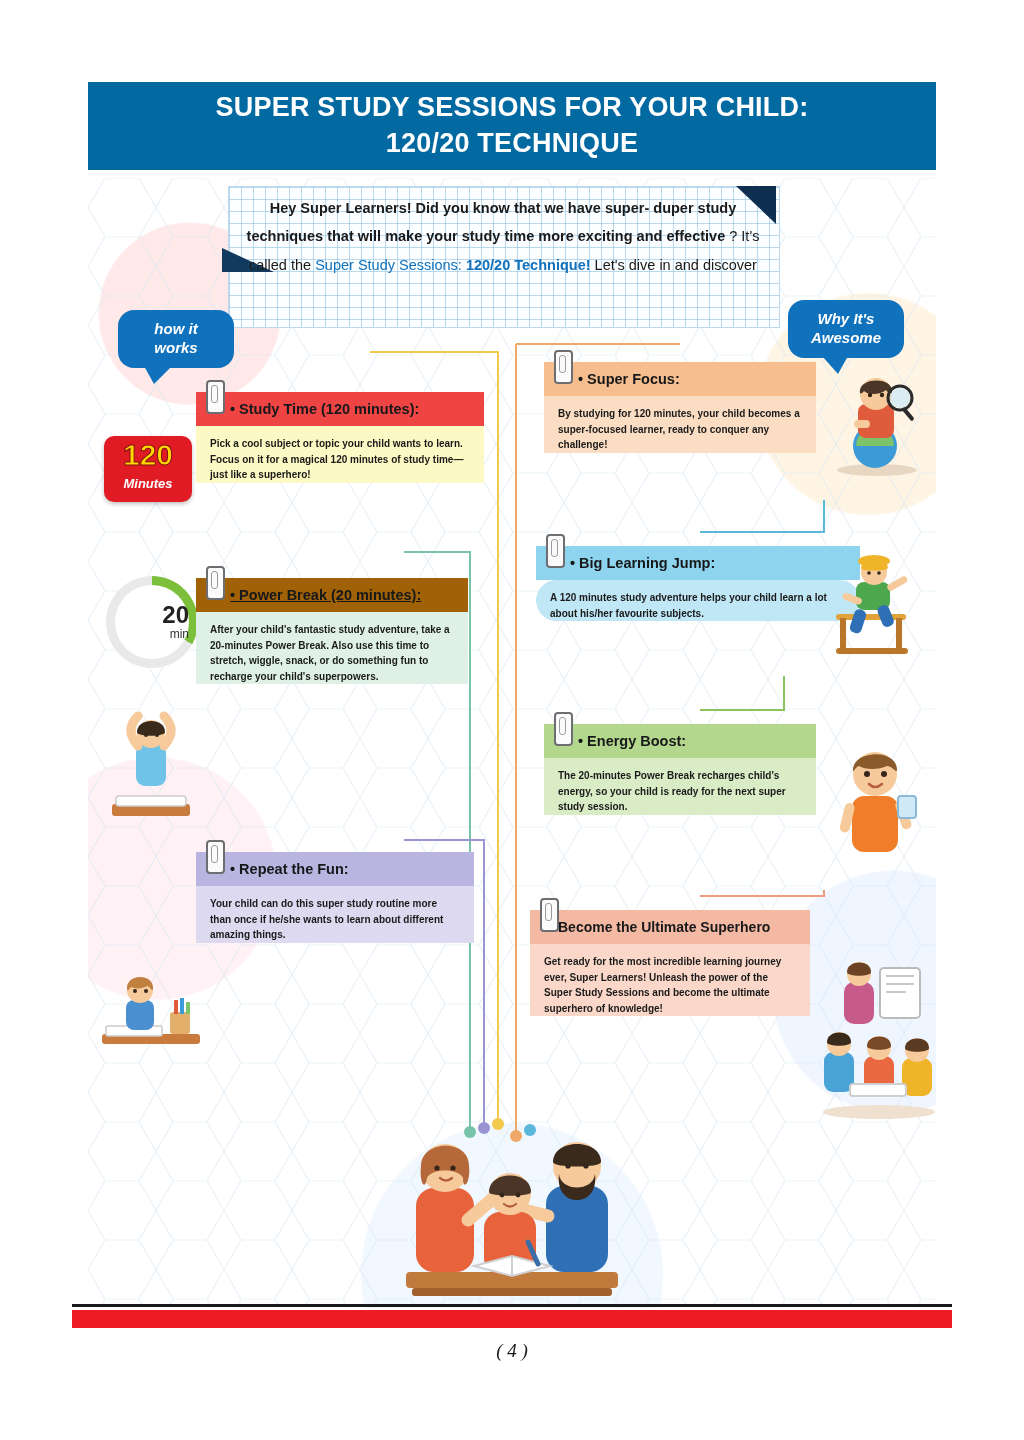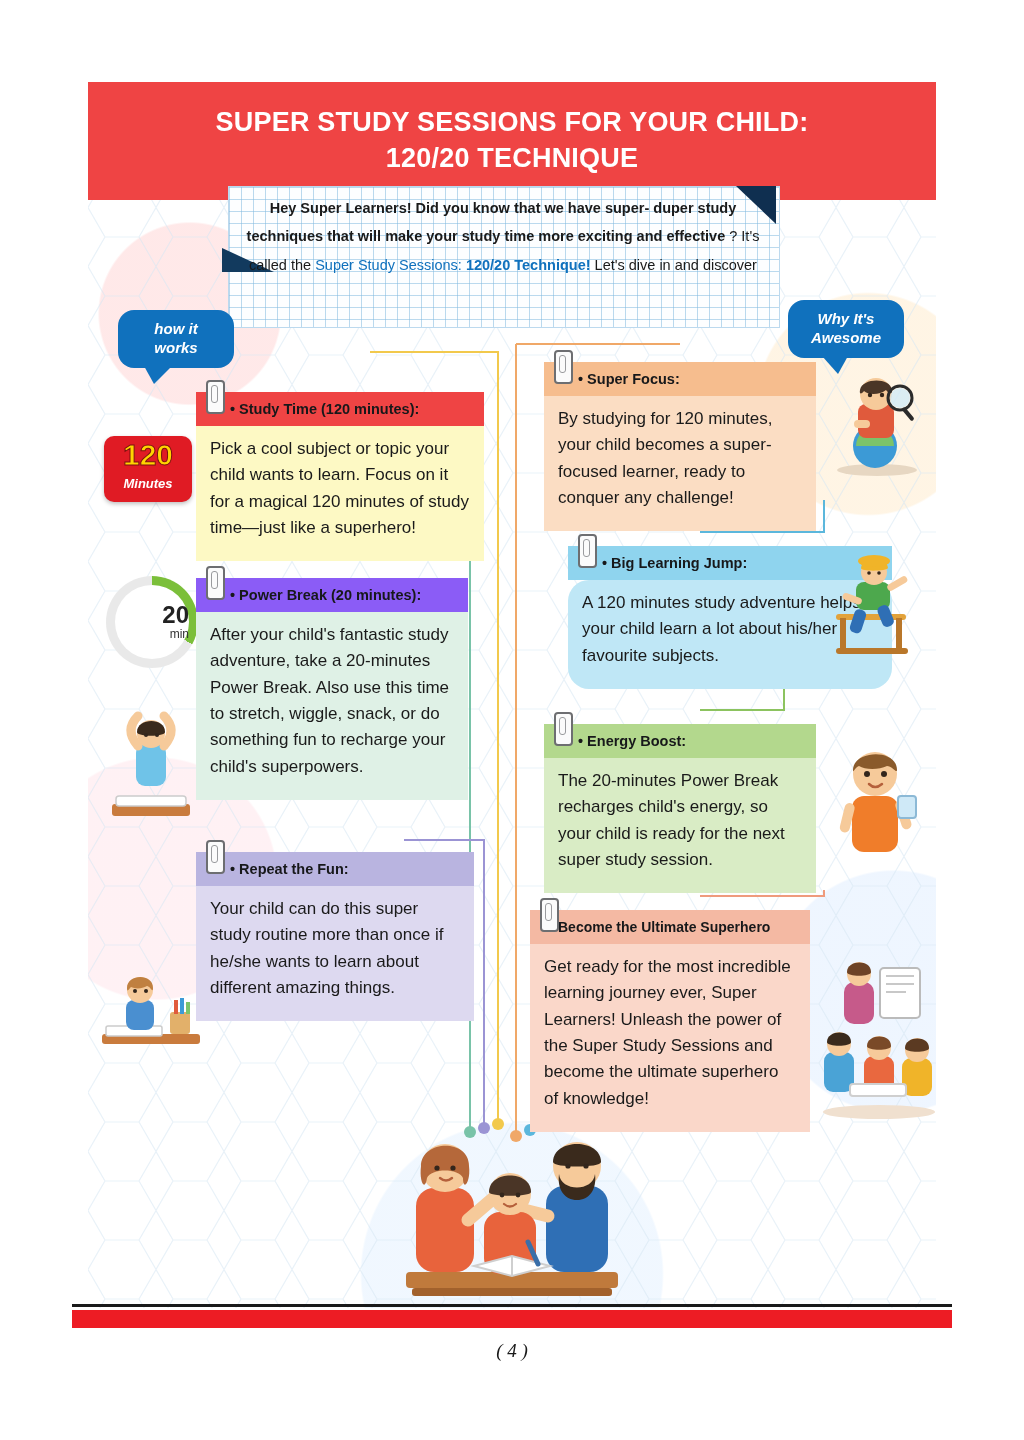--- a/index.html
+++ b/index.html
@@ -21,22 +21,22 @@
       radial-gradient(circle at 12% 12%, rgba(255,214,214,.55) 0 90px, rgba(255,255,255,0) 92px),
       radial-gradient(circle at 92% 20%, rgba(255,232,196,.45) 0 110px, rgba(255,255,255,0) 112px),
       radial-gradient(circle at 8% 62%, rgba(255,224,231,.45) 0 120px, rgba(255,255,255,0) 122px),
       radial-gradient(circle at 95% 72%, rgba(214,232,255,.40) 0 120px, rgba(255,255,255,0) 122px),
       radial-gradient(circle at 50% 97%, rgba(226,240,255,.50) 0 150px, rgba(255,255,255,0) 152px);
     overflow:hidden;
   }
   .hexbg svg{position:absolute;left:0;top:0;opacity:.55;}
   
   .header{
-    position:absolute;left:88px;top:82px;width:848px;height:118px;
-    background:#ef4444;display:flex;align-items:center;justify-content:center;
+    position:absolute;left:88px;top:82px;width:848px;height:88px;
+    background:#0369a1;display:flex;align-items:center;justify-content:center;
     text-align:center;
   }
   .header h1{
     margin:0;color:#fff;font-size:27px;font-weight:bold;line-height:1.32;
     letter-spacing:.2px;
   }
   
   .note{
     position:absolute;left:228px;top:186px;width:550px;height:140px;
     background:
@@ -85,48 +85,48 @@
   }
   
   .connectors{position:absolute;left:0;top:0;width:1024px;height:1440px;pointer-events:none;}
   
   .card{position:absolute;}
   .card .title{
     font-weight:bold;font-size:14.5px;color:#17181a;padding:9px 12px 9px 34px;
     position:relative;
   }
   .card .body{
-    font-size:17px;line-height:1.55;color:#1a1a1a;padding:10px 14px 20px 14px;
+    font-size:10px;line-height:1.55;color:#1a1a1a;padding:10px 14px 0 14px;font-weight:bold;
   }
   .clip{
     position:absolute;left:10px;top:-12px;width:15px;height:30px;
     border:2px solid #6d6e71;border-radius:4px;background:#fbfbfb;
   }
   .clip:after{
     content:"";position:absolute;left:3px;top:3px;width:5px;height:16px;
     border:1.5px solid #9a9b9e;border-radius:3px;
   }
   
   #card-study{left:196px;top:392px;width:288px;}
   #card-study .title{background:#ef4444;}
   #card-study .body{background:#fdf9c4;}
 
   #card-break{left:196px;top:578px;width:272px;}
-  #card-break .title{background:#8b5cf6;}
+  #card-break .title{background:#a16207;text-decoration:underline;}
   #card-break .body{background:#dff1e6;}
 
   #card-repeat{left:196px;top:852px;width:278px;}
   #card-repeat .title{background:#b9b4e0;}
   #card-repeat .body{background:#ddd9f0;}
 
   #card-focus{left:544px;top:362px;width:272px;}
   #card-focus .title{background:#f6bd8e;}
   #card-focus .body{background:#fbddc3;}
 
-  #card-jump{left:568px;top:546px;width:324px;}
+  #card-jump{left:536px;top:546px;width:324px;}
   #card-jump .title{background:#8fd4ee;}
   #card-jump .body{background:#bfe7f6;border-radius:21px;}
 
   #card-energy{left:544px;top:724px;width:272px;}
   #card-energy .title{background:#b3d88d;}
   #card-energy .body{background:#d9ecc5;}
 
   #card-hero{left:530px;top:910px;width:280px;}
   #card-hero .title{background:#f4b9a3;}
   #card-hero .body{background:#fad7c9;}

